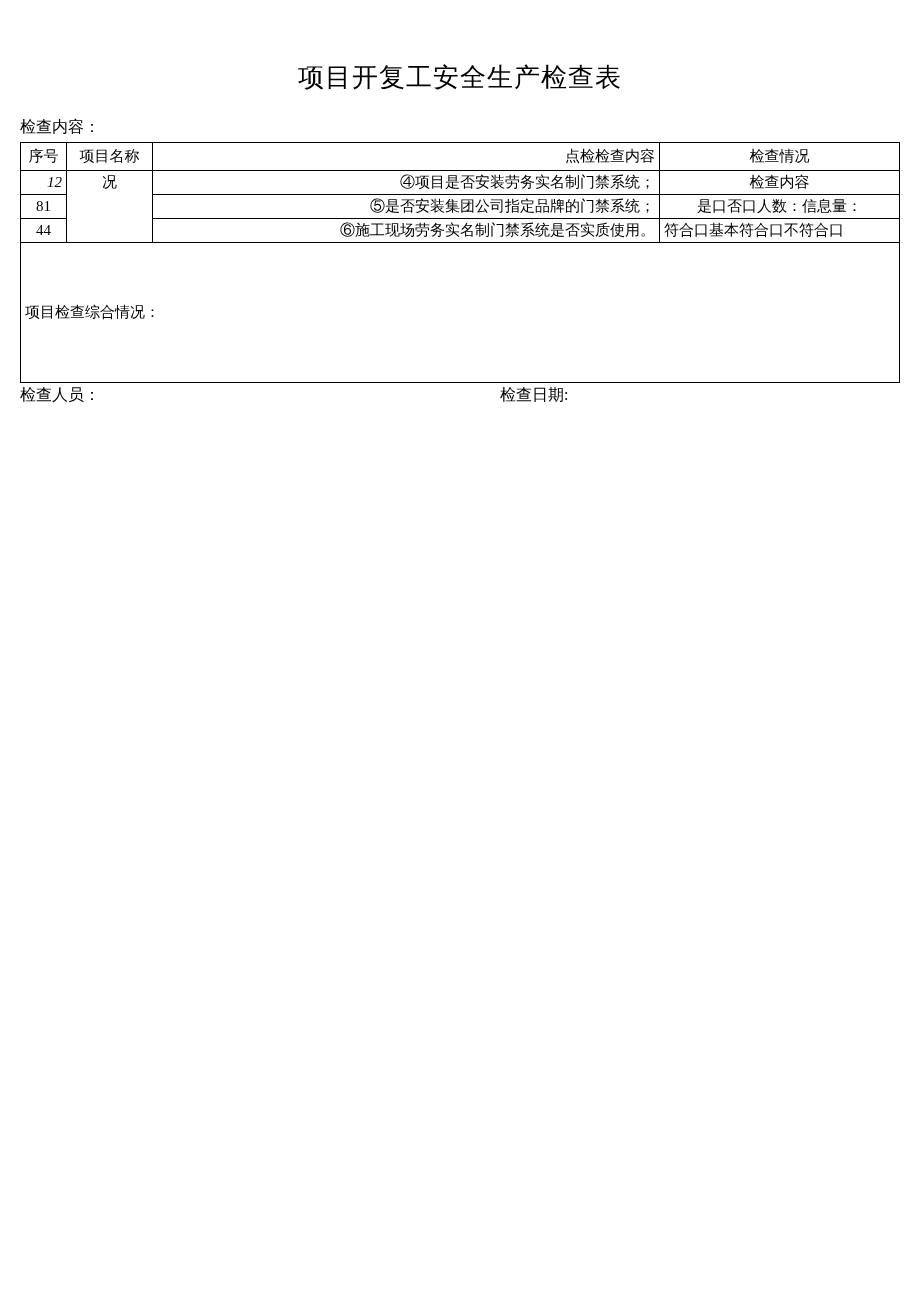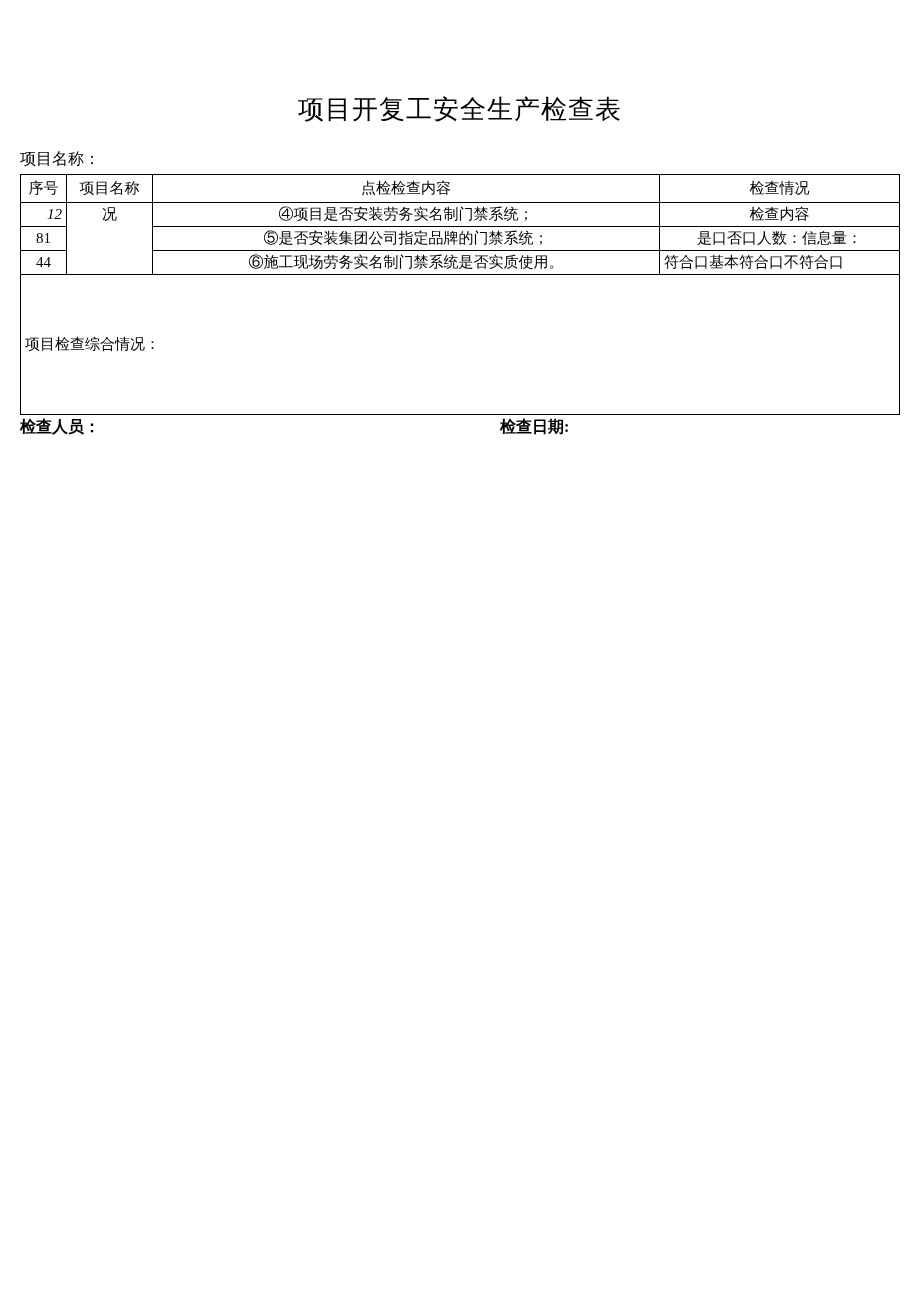--- a/index.html
+++ b/index.html
@@ -13,21 +13,20 @@
   }
   .page {
     padding: 60px 20px 0 20px;
   }
   .title {
     text-align: center;
     font-size: 26px;
     font-weight: 400;
     margin-bottom: 22px;
     letter-spacing: 1px;
-    margin-top: 32px;
   }
   .meta-row {
     display: flex;
     font-size: 16px;
     margin-bottom: 4px;
   }
   .meta-left {
     width: 300px;
   }
   .meta-right {
@@ -43,55 +42,54 @@
     padding: 2px 4px;
     vertical-align: middle;
   }
   table.main th {
     font-weight: 400;
     text-align: center;
     height: 28px;
   }
   .col-seq   { width: 46px; text-align: center; }
   .col-cat   { width: 86px; text-align: center; }
-  .col-item  { text-align: center; padding-left: 4px; }
+  .col-item  { text-align: right; padding-left: 4px; }
   .col-stat  { width: 240px; text-align: center; }
   .seq-italic { font-style: italic; text-align: right; }
   .summary-row td {
     height: 140px;
     vertical-align: top;
     text-align: left;
     padding: 2px 4px;
   }
   .footer-row {
     display: flex;
     font-size: 16px;
     margin-top: 2px;
-    font-weight: bold;
   }
   .footer-left { width: 480px; }
   .footer-right { flex: 1; }
 </style>
 </head>
 <body>
 
 <div class="page">
 
   <div class="title">项目开复工安全生产检查表</div>
 
   <div class="meta-row">
-    <div class="meta-left">项目名称：</div>
+    <div class="meta-left">检查内容：</div>
   </div>
 
   <table class="main">
     <thead>
       <tr>
         <th class="col-seq">序号</th>
         <th class="col-cat">项目名称</th>
-        <th class="col-item" style="text-align:center;">点检检查内容</th>
+        <th class="col-item" style="text-align:right;">点检检查内容</th>
         <th class="col-stat">检查情况</th>
       </tr>
     </thead>
     <tbody>
       <tr>
         <td class="col-seq seq-italic">12</td>
         <td class="col-cat" rowspan="3" style="vertical-align:top;">况</td>
         <td class="col-item">④项目是否安装劳务实名制门禁系统；</td>
         <td class="col-stat">检查内容</td>
       </tr>

